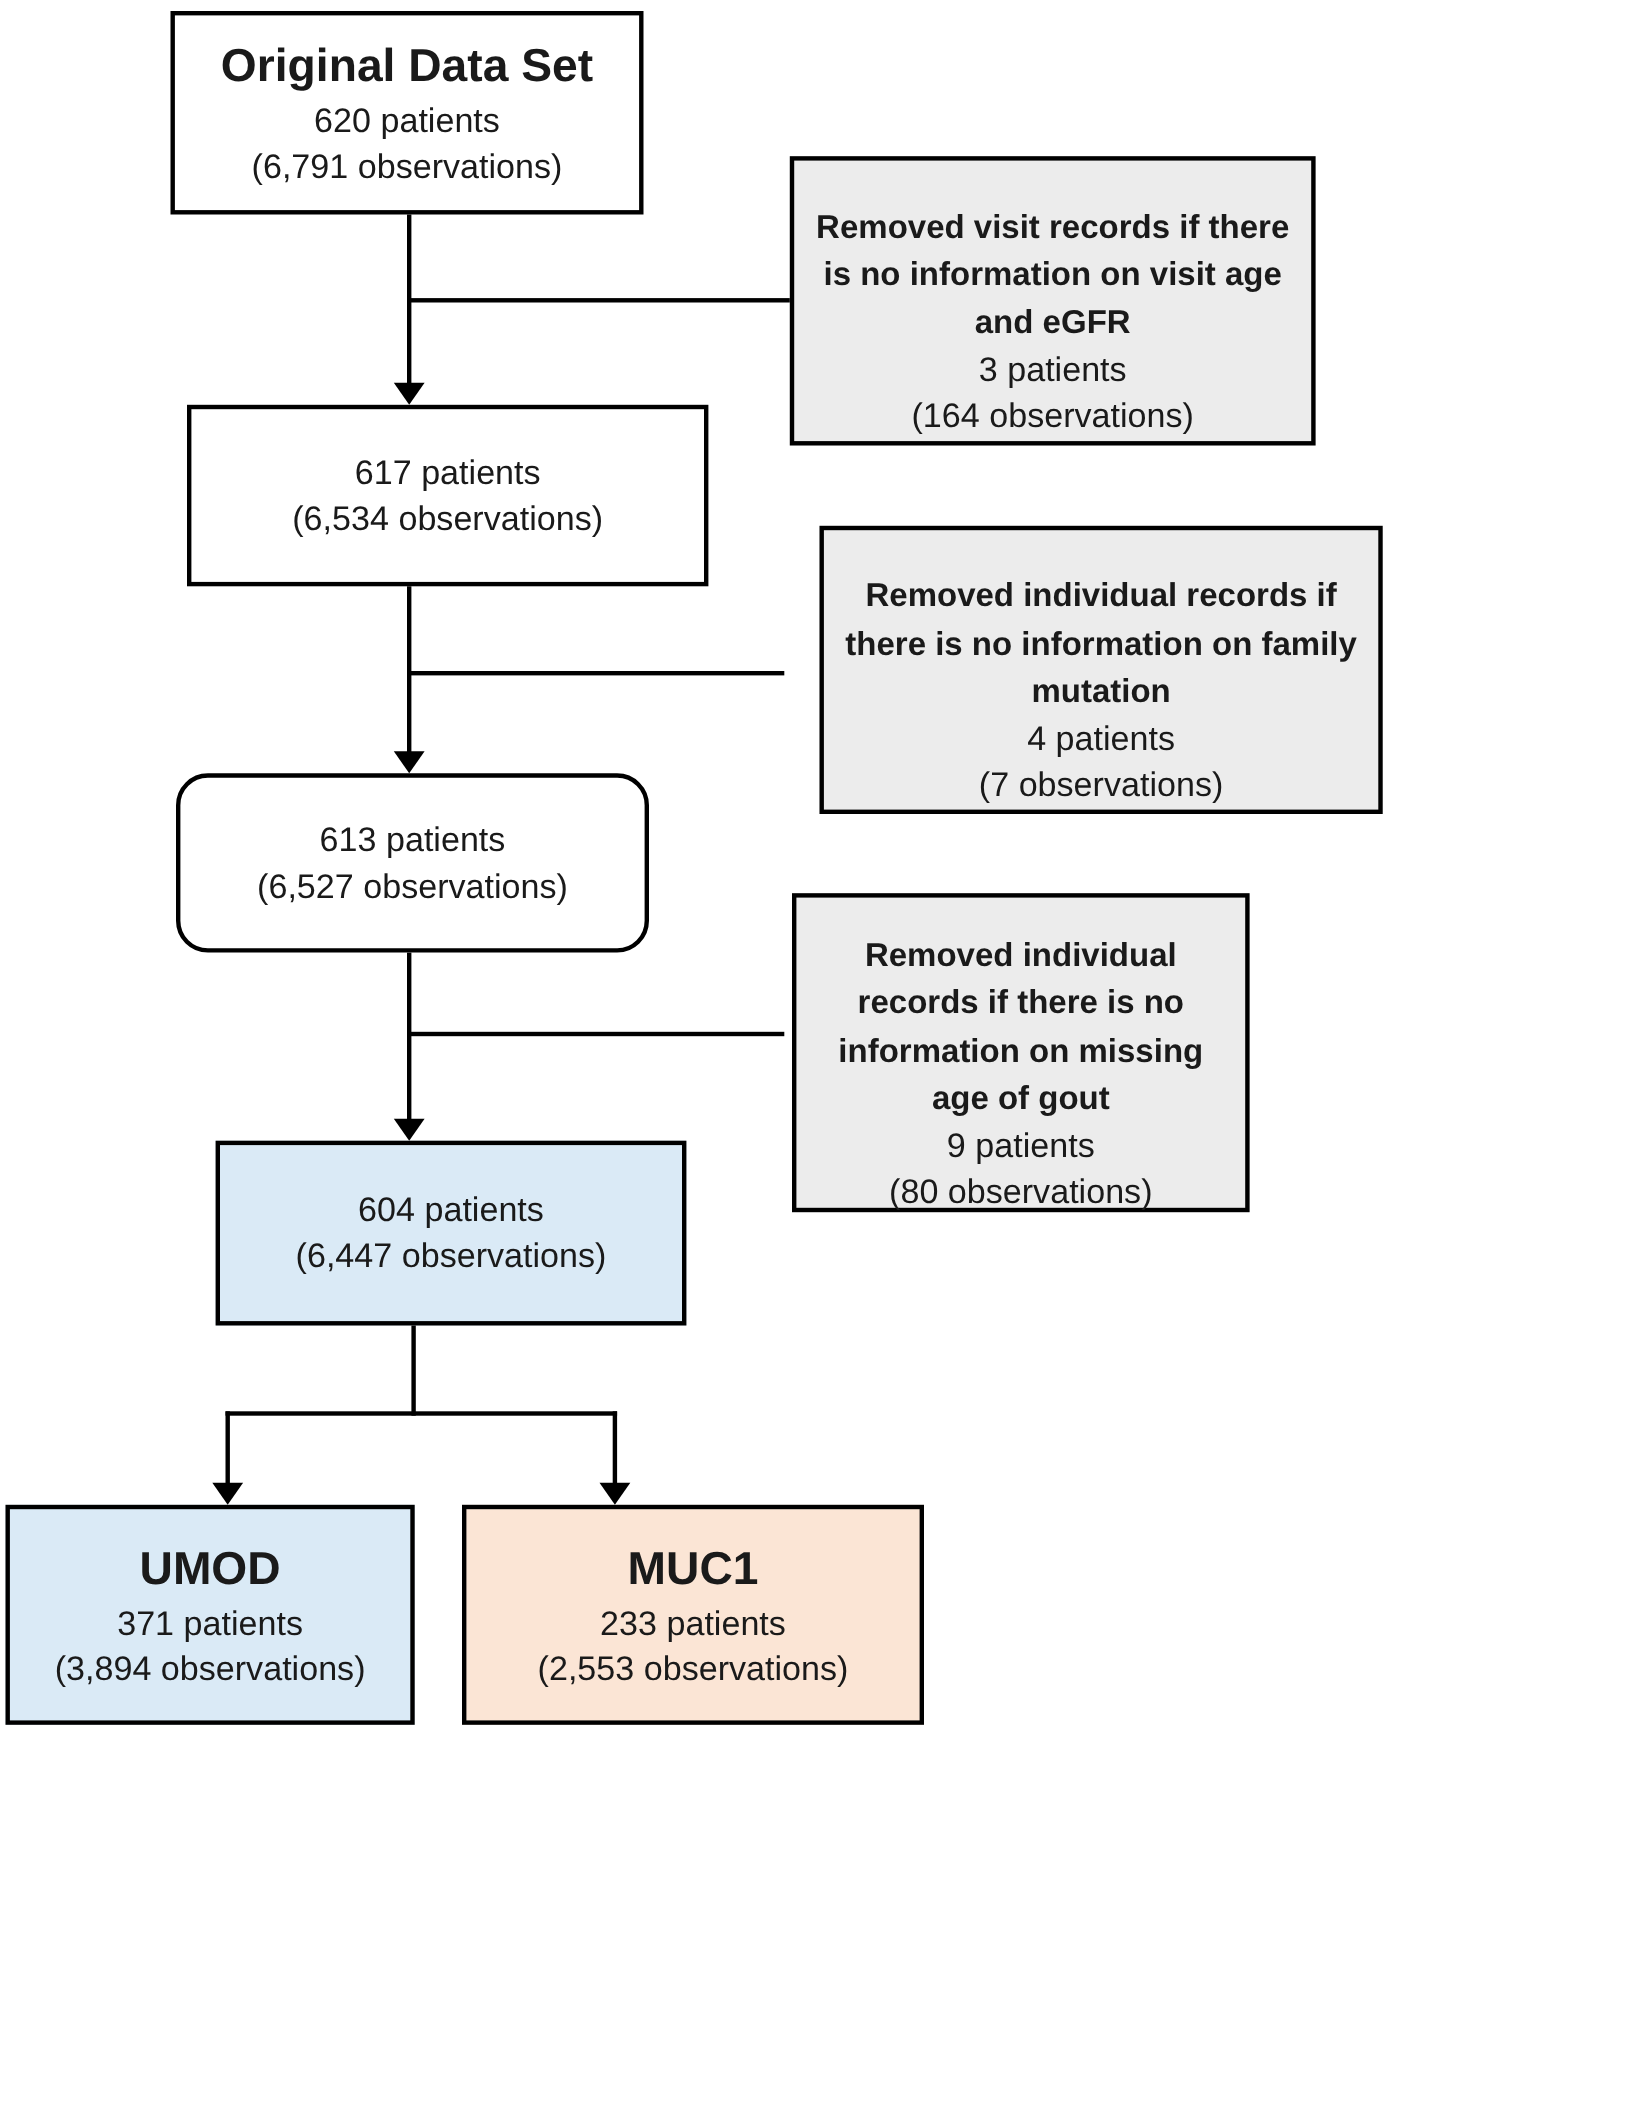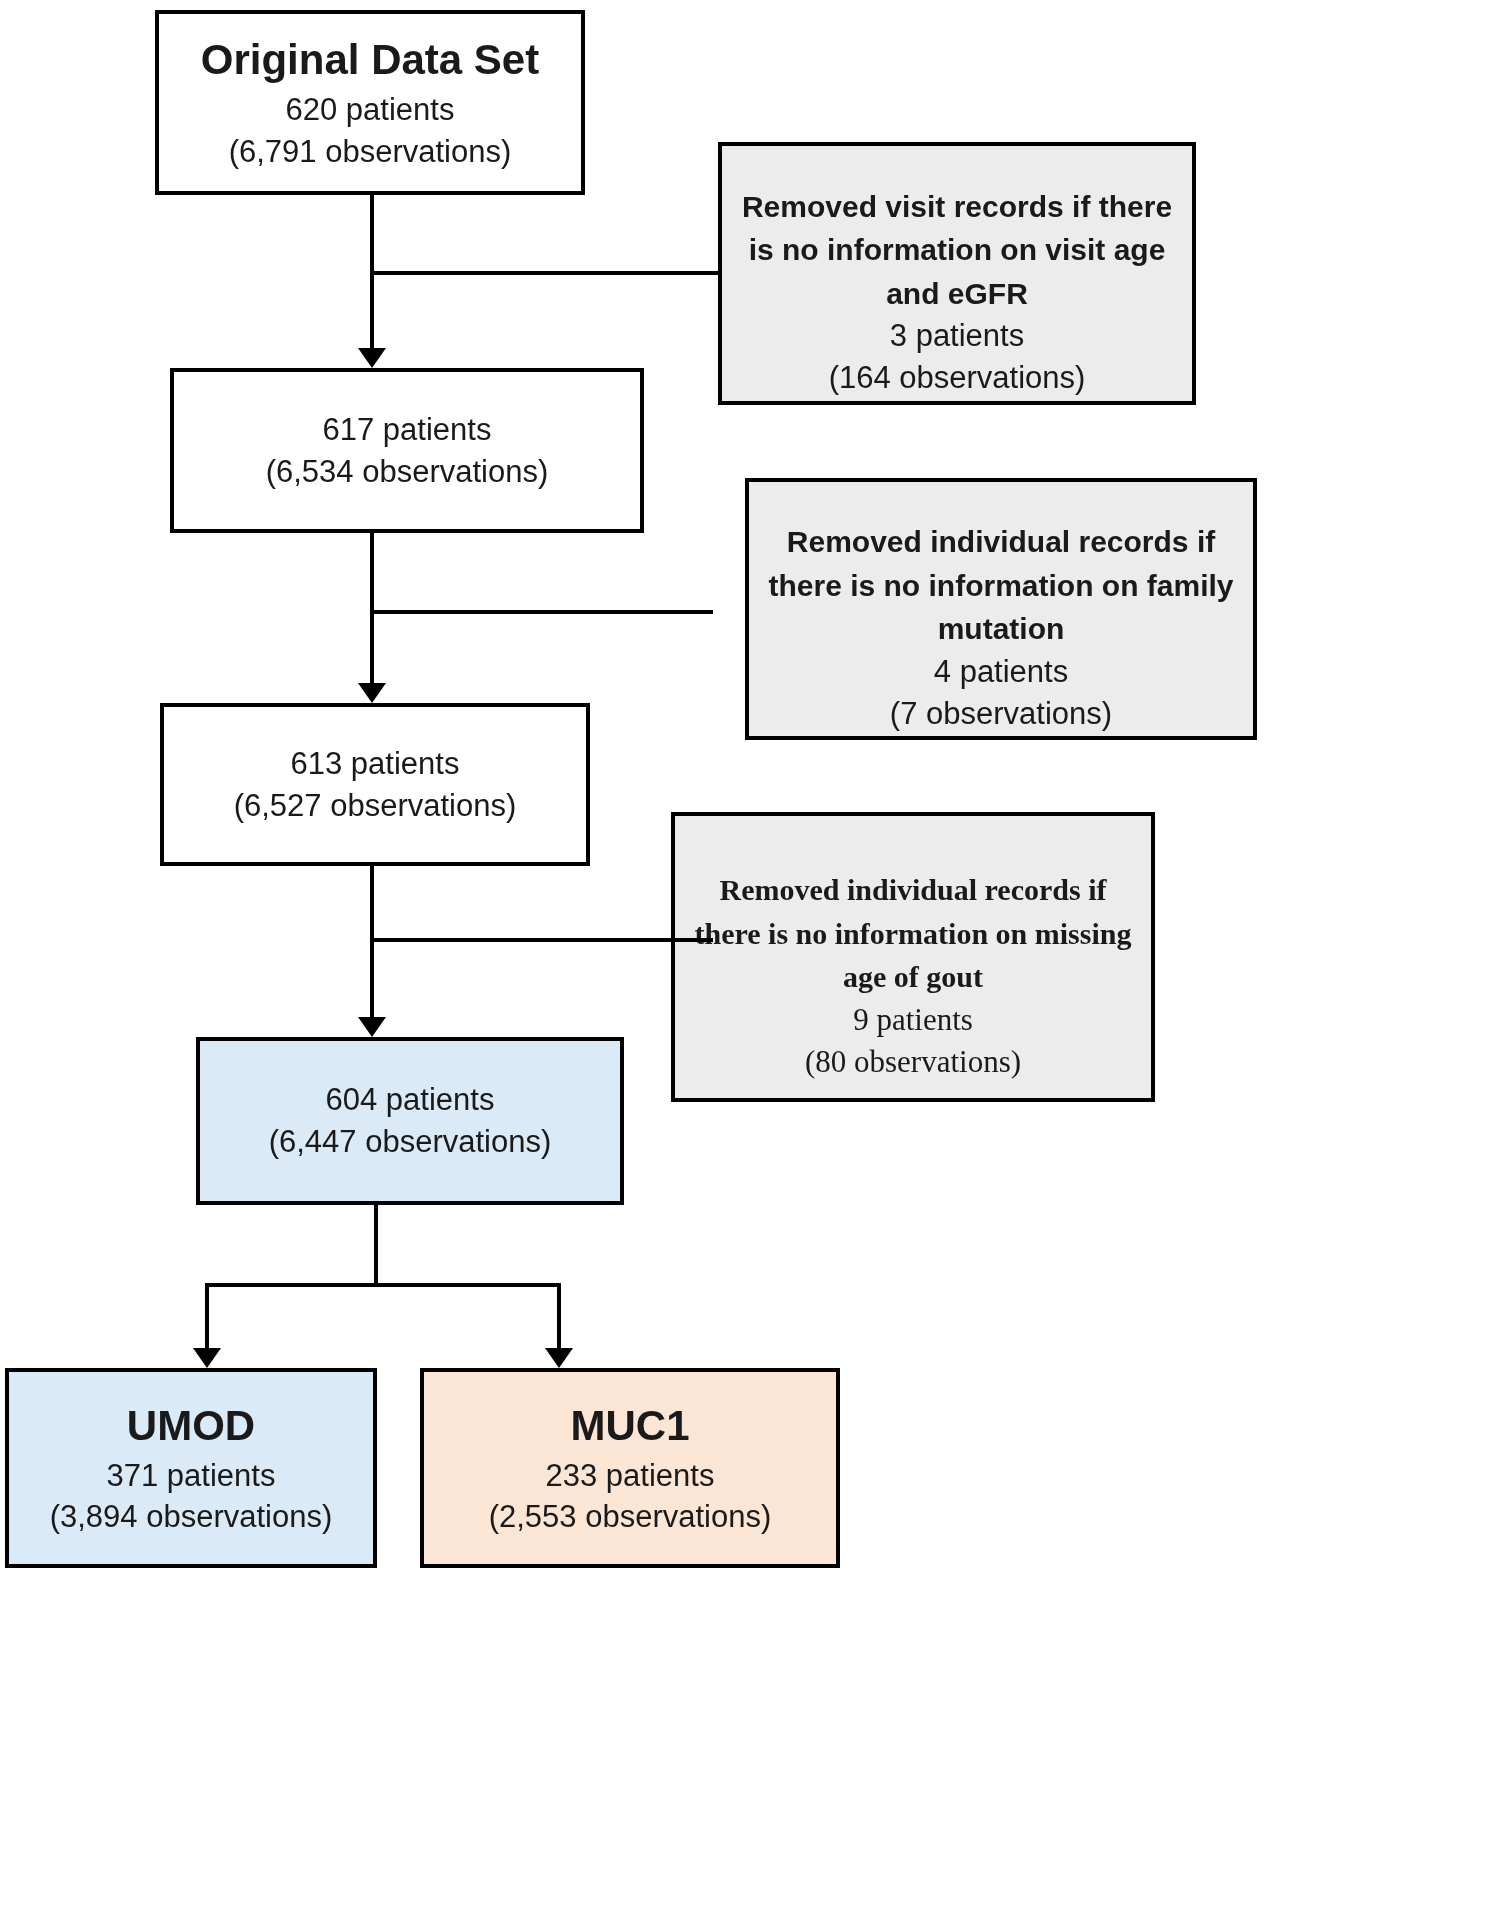--- a/index.html
+++ b/index.html
@@ -70,21 +70,21 @@
     <div class="title">Original Data Set</div>
     <div class="line">620 patients</div>
     <div class="line">(6,791 observations)</div>
   </div>
 
   <div class="box white" style="left:170px; top:368px; width:474px; height:165px;">
     <div class="line">617 patients</div>
     <div class="line">(6,534 observations)</div>
   </div>
 
-  <div class="box white" style="left:160px; top:703px; width:430px; height:163px;">
+  <div class="box white" style="left:160px; top:703px; width:430px; height:163px;border-radius:29px;">
     <div class="line">613 patients</div>
     <div class="line">(6,527 observations)</div>
   </div>
 
   <div class="box blue" style="left:162px; top:1037px; width:428px; height:168px;margin-left:34px;">
     <div class="line">604 patients</div>
     <div class="line">(6,447 observations)</div>
   </div>
 
   <div class="box gray" style="left:718px; top:142px; width:478px; height:263px;">
@@ -92,21 +92,21 @@
     <div class="line">3 patients</div>
     <div class="line">(164 observations)</div>
   </div>
 
   <div class="box gray" style="left:745px; top:478px; width:512px; height:262px;">
     <div class="reason">Removed individual records if there is no information on family mutation</div>
     <div class="line">4 patients</div>
     <div class="line">(7 observations)</div>
   </div>
 
-  <div class="box gray" style="left:671px; top:812px; width:484px; height:290px;font-family:Liberation Serif, serif;">
+  <div class="box gray" style="left:720px; top:812px; width:416px; height:290px;">
     <div class="reason">Removed individual records if there is no information on missing age of gout</div>
     <div class="line">9 patients</div>
     <div class="line">(80 observations)</div>
   </div>
 
   <div class="box blue" style="left:5px; top:1368px; width:372px; height:200px;">
     <div class="title">UMOD</div>
     <div class="line">371 patients</div>
     <div class="line">(3,894 observations)</div>
   </div>

